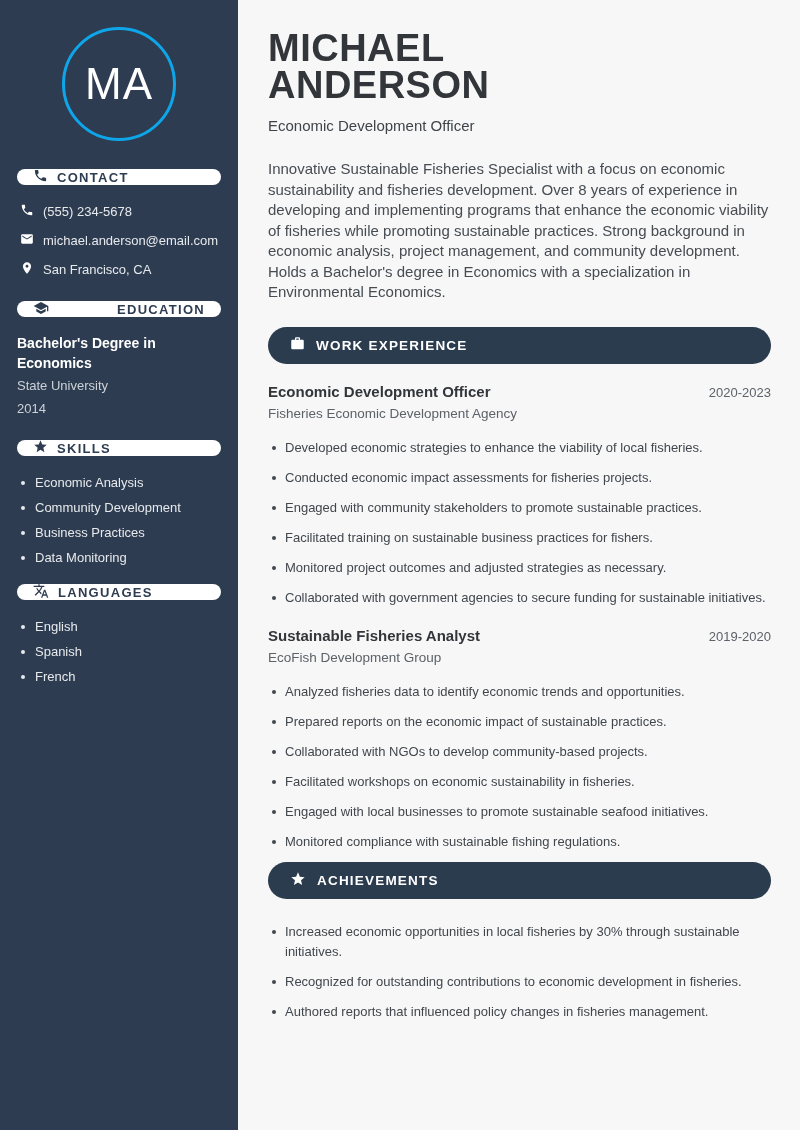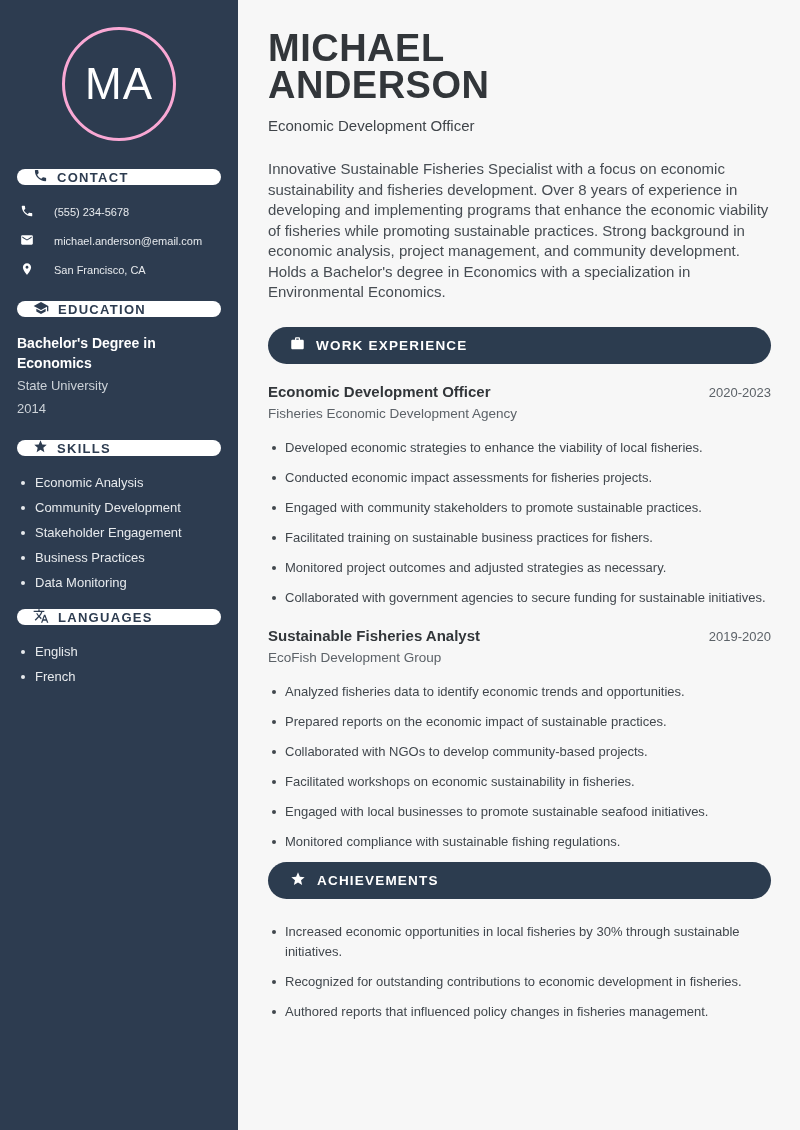--- a/index.html
+++ b/index.html
@@ -26,21 +26,21 @@
   .sidebar{
     width:238px;
     min-width:238px;
     background:var(--sidebar-bg);
     color:var(--sidebar-light);
     padding:27px 0 0 0;
     height:1130px;
   }
   .avatar{
     width:114px;height:114px;
-    border:3px solid #f9a8d4;
+    border:3px solid #0ea5e9;
     border-radius:50%;
     margin:0 auto;
     display:flex;align-items:center;justify-content:center;
     color:#fff;
     font-size:44px;
     font-weight:500;
     letter-spacing:1px;
   }
   .side-pill{
     background:#fff;
@@ -52,29 +52,29 @@
     gap:9px;
     padding:8px 16px;
     font-size:13px;
     font-weight:bold;
     letter-spacing:1.3px;
   }
   .side-pill svg{flex:0 0 auto;}
   .pill-contact{margin-top:28px;}
   .contact-list{margin:12px 0 0 0;list-style:none;}
   .contact-list li{
-    display:flex;align-items:center;gap:20px;
+    display:flex;align-items:center;gap:9px;
     padding:0 0 0 20px;
     height:29px;
-    font-size:11px;
+    font-size:13px;
     color:var(--sidebar-light);
     text-align:right;
   }
   .contact-list svg{flex:0 0 auto;}
-  .pill-education{margin-top:17px;}
+  .pill-education{margin-top:17px;justify-content:space-between;}
   .edu-block{padding:16px 17px 0 17px;}
   .edu-degree{color:#fff;font-weight:bold;font-size:14px;line-height:20px;}
   .edu-line{color:var(--sidebar-dim);font-size:13px;line-height:21px;margin-top:2px;}
   .pill-skills{margin-top:21px;}
   .dot-list{list-style:none;margin-top:14px;}
   .dot-list li{
     position:relative;
     padding:0 10px 0 35px;
     height:25px;
     line-height:25px;
@@ -214,35 +214,35 @@
     <span>
       <svg width="15" height="15" viewBox="0 0 24 24" fill="#2d3c50">
           <path d="M12 17.27L18.18 21l-1.64-7.03L22 9.24l-7.19-.61L12 2 9.19 8.63 2 9.24l5.46 4.73L5.82 21z"></path>
         </svg>
     </span>
     <span>SKILLS</span>
   </div>
   <ul class="dot-list">
     <li>Economic Analysis</li>
     <li>Community Development</li>
-    <li>Stakeholder Engagement</li>
     <li>Business Practices</li>
     <li>Data Monitoring</li>
   </ul>
 
   <div class="side-pill pill-languages">
     <span>
       <svg width="16" height="16" viewBox="0 0 24 24" fill="#2d3c50">
           <path d="M12.87 15.07l-2.54-2.51.03-.03c1.74-1.94 2.98-4.17 3.71-6.53H17V4h-7V2H8v2H1v1.99h11.17C11.5 7.92 10.44 9.75 9 11.35 8.07 10.32 7.3 9.19 6.69 8h-2c.73 1.63 1.73 3.17 2.98 4.56l-5.09 5.02L4 19l5-5 3.11 3.11.76-2.04zM18.5 10h-2L12 22h2l1.12-3h4.75L21 22h2l-4.5-12zm-2.62 7l1.62-4.33L19.12 17h-3.24z"></path>
         </svg>
     </span>
     <span>LANGUAGES</span>
   </div>
   <ul class="dot-list">
     <li>English</li>
+    <li>Spanish</li>
     <li>French</li>
   </ul>
 </aside>
 
 <main class="main">
   <h1 class="name">
     <span>MICHAEL</span><br>
     <span>ANDERSON</span>
   </h1>
   <div class="job-title-header">Economic Development Officer</div>

